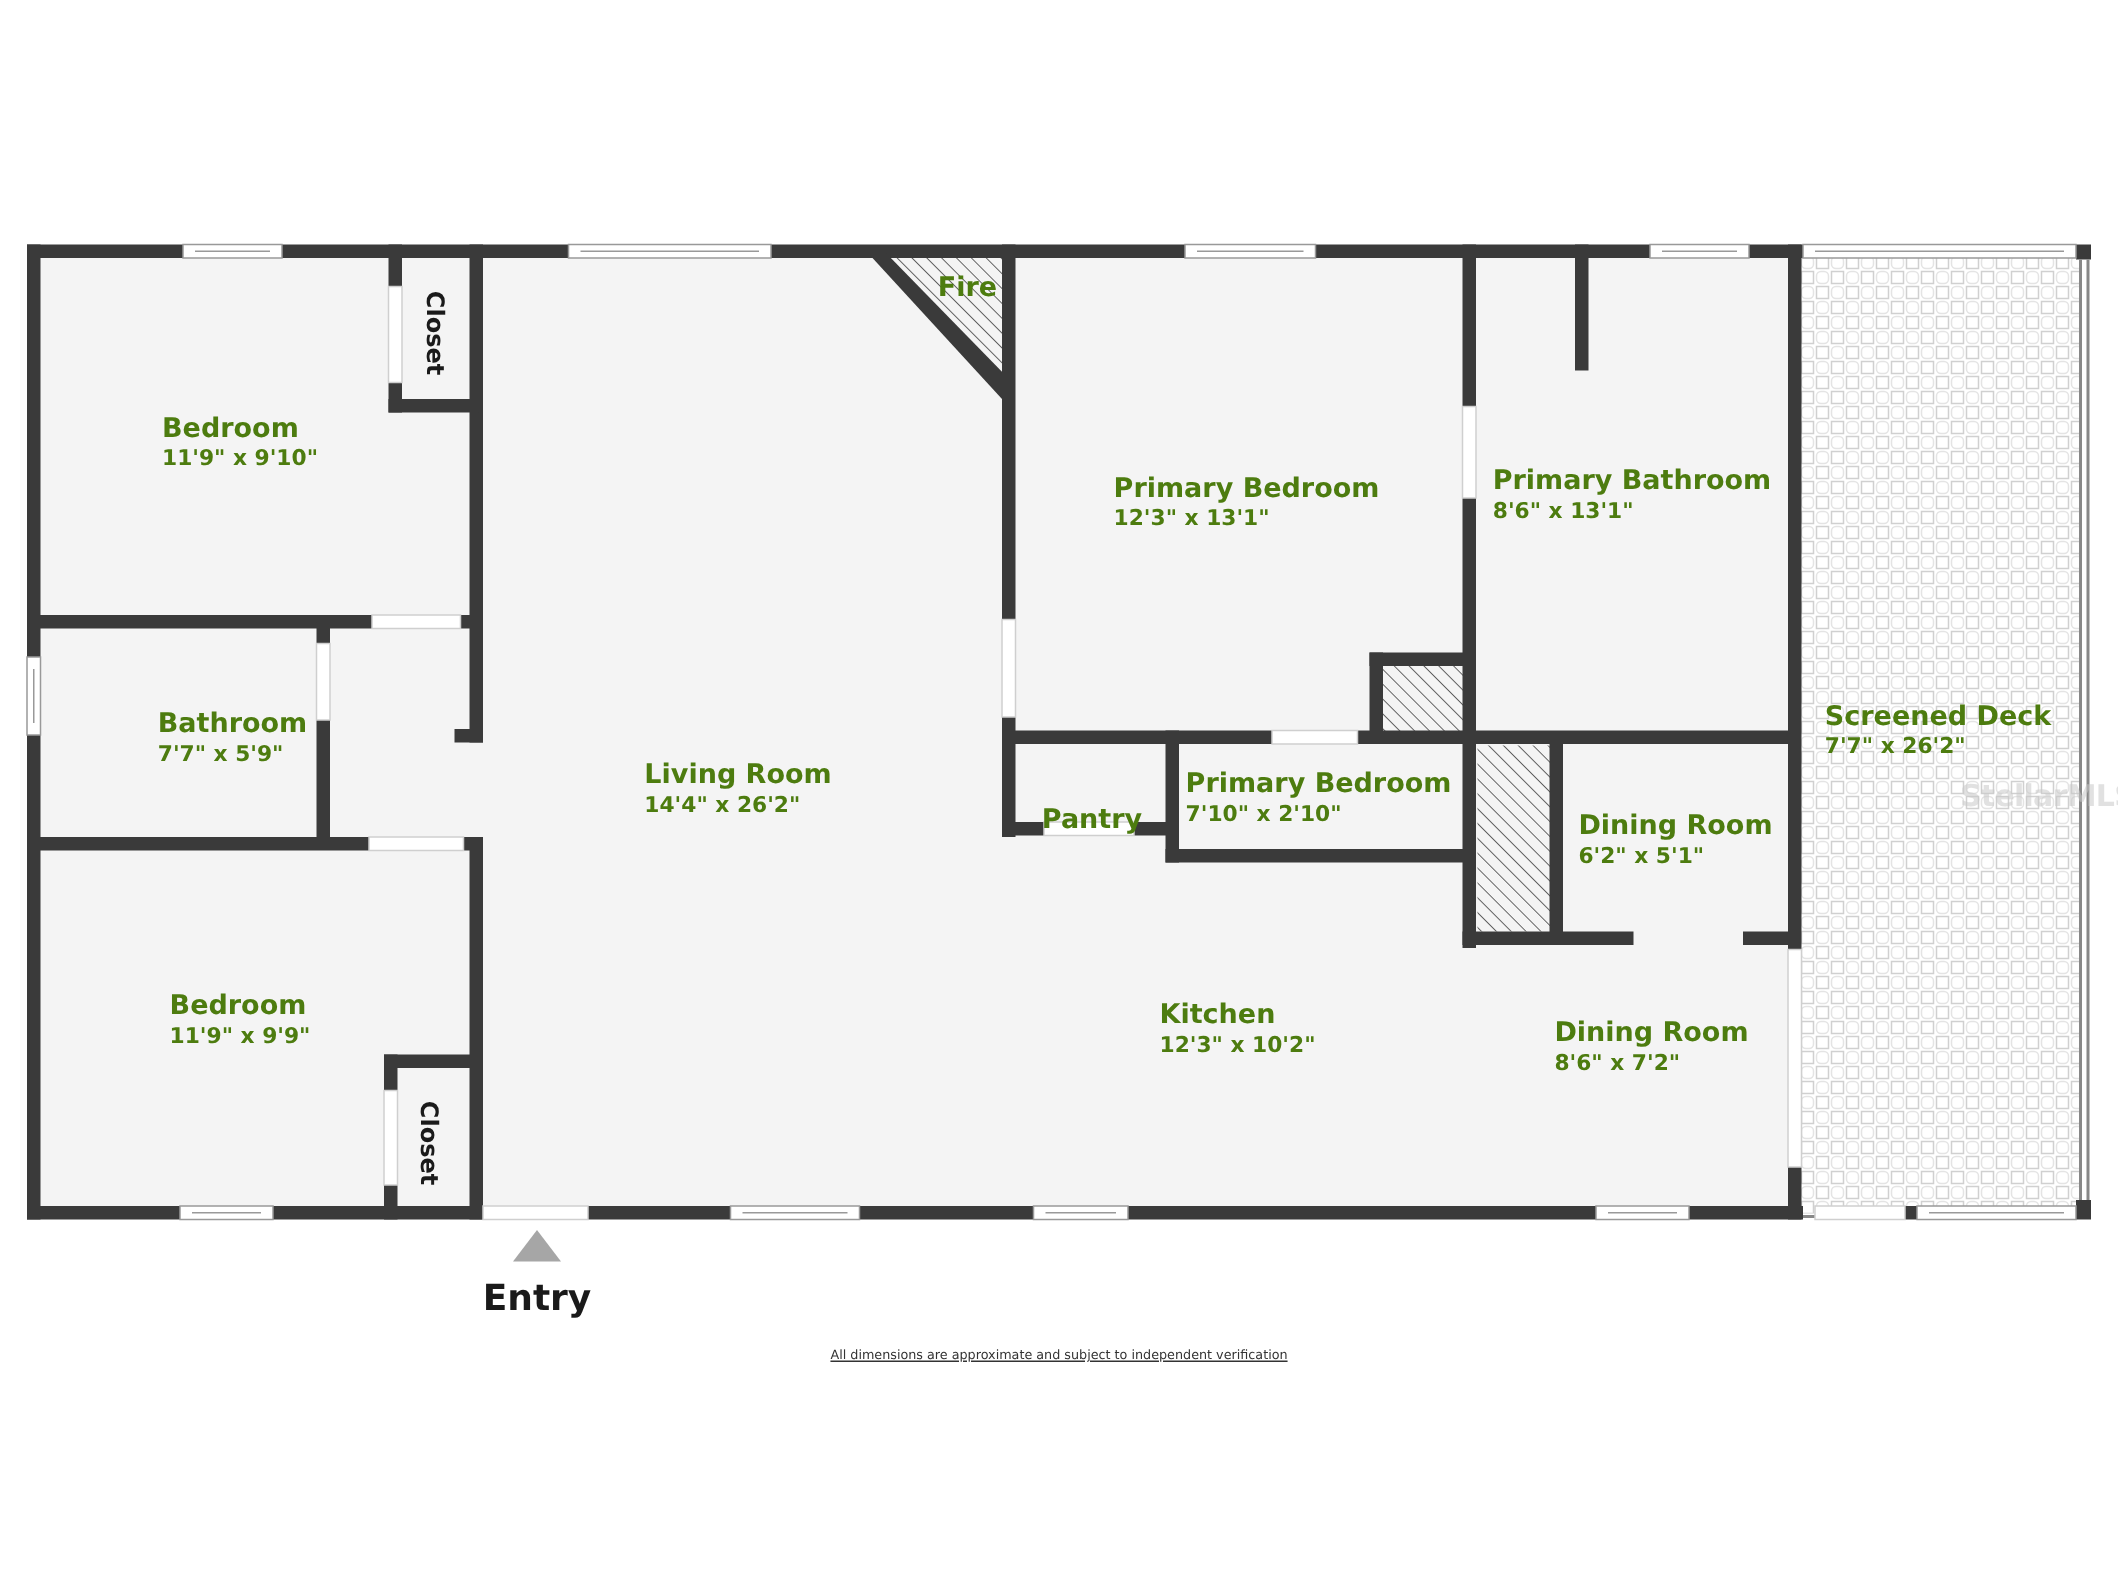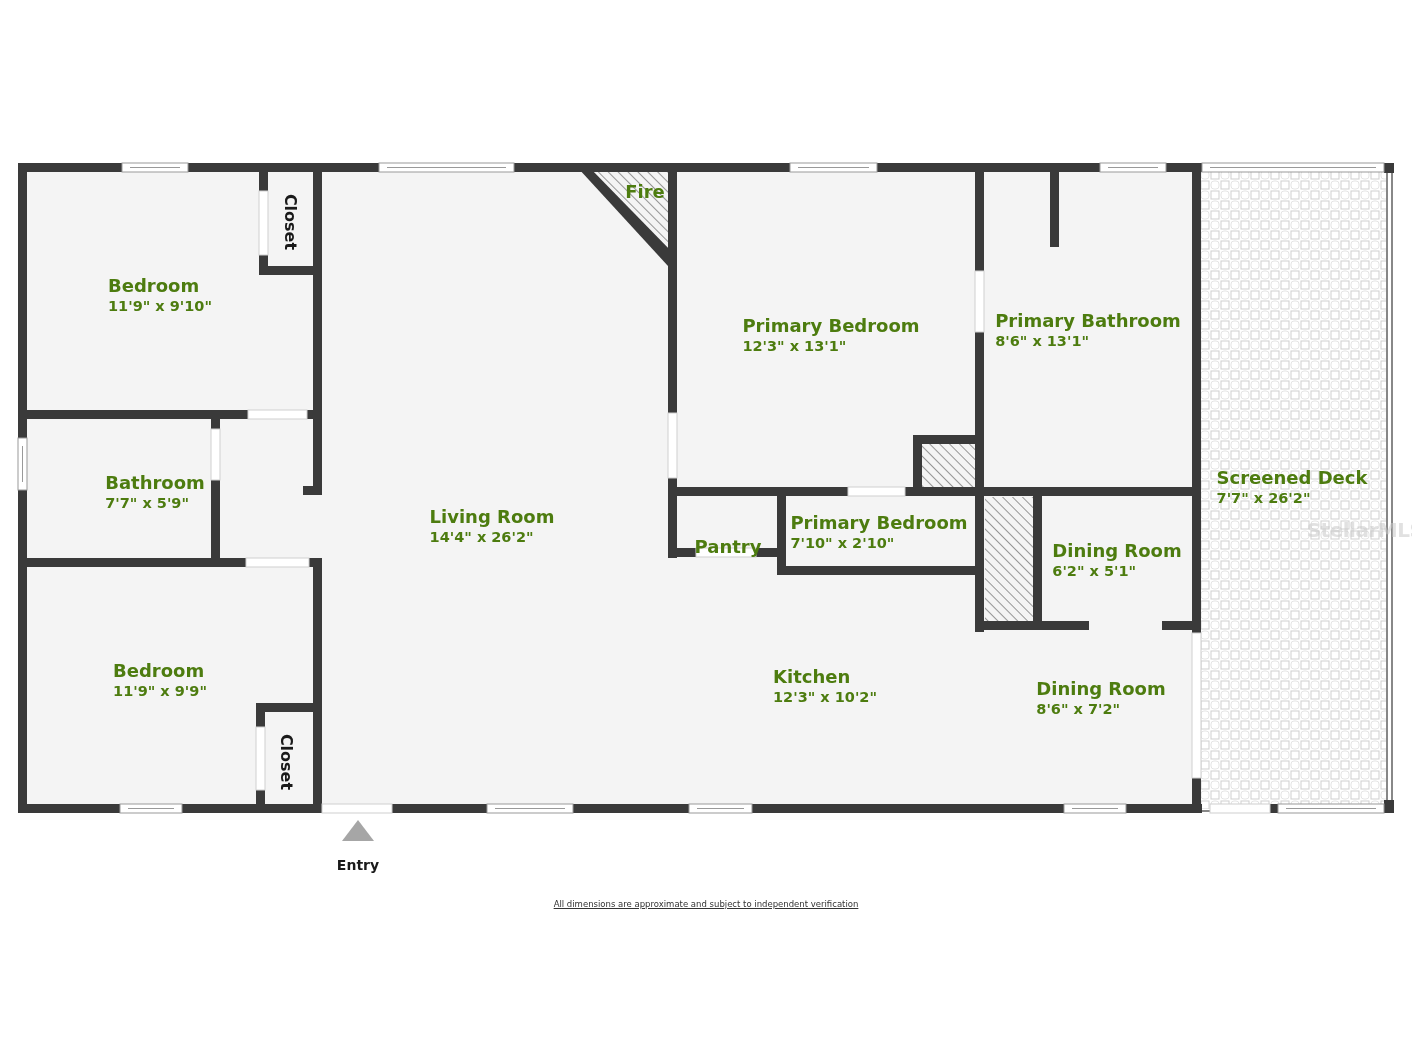--- a/index.html
+++ b/index.html
@@ -6,21 +6,21 @@
   body { width: 1412px; height: 1059px; position: relative; overflow: hidden;
          font-family: "DejaVu Sans", "Liberation Sans", sans-serif; }
   #plan { position: absolute; left: 0; top: 0; }
   .label { position: absolute; text-align: left; color: #4d7c0f; white-space: nowrap;
            transform: translate(-50%, -50%); }
   .label .n { display: block; font-weight: bold; font-size: 18px; line-height: 22px; }
   .label .d { display: block; font-weight: bold; font-size: 14.5px; line-height: 18px; }
   .vlabel { position: absolute; font-weight: bold; font-size: 16px; color: #1a1a1a;
             transform: translate(-50%, -50%) rotate(90deg); white-space: nowrap; }
   .entry { position: absolute; left: 358px; top: 865px; transform: translate(-50%, -50%);
-           font-weight: bold; font-size: 14px; color: #1a1a1a; }
+           font-weight: bold; font-size: 24px; color: #1a1a1a; }
   .disclaimer { position: absolute; left: 706px; top: 904px; transform: translate(-50%, -50%);
                 font-size: 8.5px; color: #333; white-space: nowrap; text-decoration: underline; }
   .watermark { position: absolute; left: 1365px; top: 530px; transform: translate(-50%, -50%);
                font-size: 20px; color: rgba(200,200,200,0.55); font-weight: bold; letter-spacing: -0.5px; }
 </style>
 </head>
 <body>
 
 <svg id="plan" width="1412" height="1059" viewBox="0 0 1412 1059" xmlns="http://www.w3.org/2000/svg">
   <defs>

